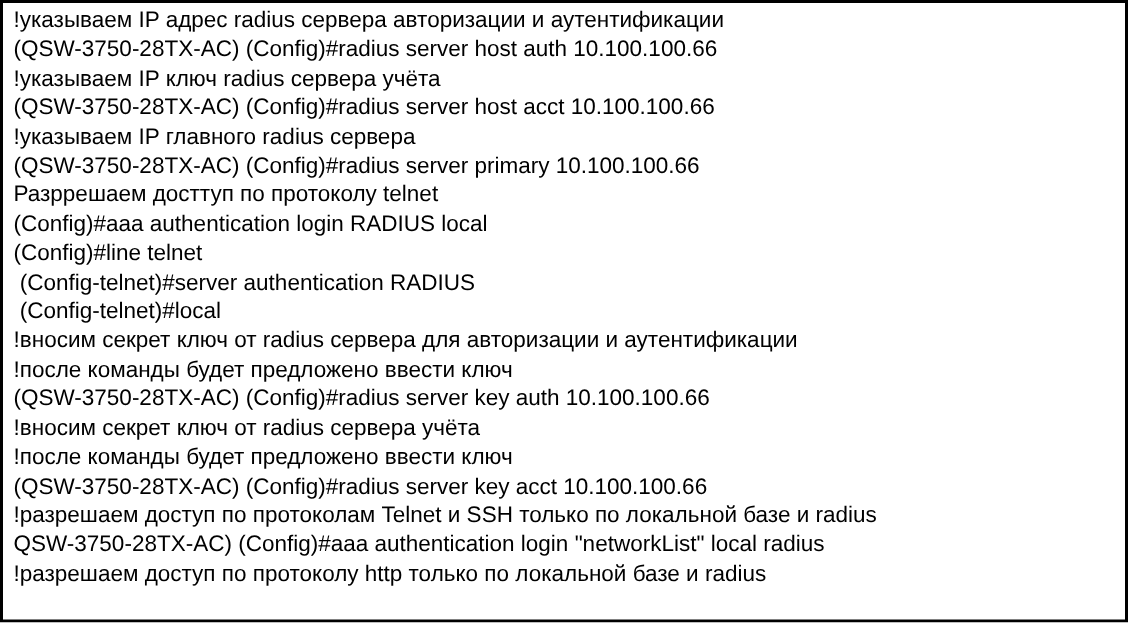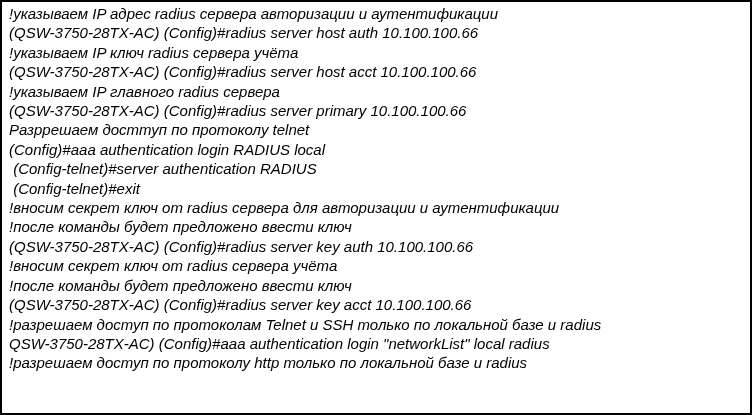--- a/index.html
+++ b/index.html
@@ -11,41 +11,41 @@
     box-sizing: border-box;
     width: 752px;
     height: 415px;
     border: 2px solid #000000;
     background: #ffffff;
     padding: 2px 6px 2px 7px;
     overflow: hidden;
   }
   .line {
     font-family: "Liberation Sans", "DejaVu Sans", sans-serif;
-    font-style: italic;
     font-size: 15px;
     line-height: 19.4px;
     color: #000000;
     white-space: pre;
   }
 </style>
 </head>
 <body>
 
 <div class="doc-box">
   <div class="line">!указываем IP адрес radius сервера авторизации и аутентификации</div>
   <div class="line">(QSW-3750-28TX-AC) (Config)#radius server host auth 10.100.100.66</div>
   <div class="line">!указываем IP ключ radius сервера учёта</div>
   <div class="line">(QSW-3750-28TX-AC) (Config)#radius server host acct 10.100.100.66</div>
   <div class="line">!указываем IP главного radius сервера</div>
   <div class="line">(QSW-3750-28TX-AC) (Config)#radius server primary 10.100.100.66</div>
   <div class="line">Разррешаем досттуп по протоколу telnet</div>
   <div class="line">(Config)#aaa authentication login RADIUS local</div>
+  <div class="line">(Config)#line telnet</div>
   <div class="line"> (Config-telnet)#server authentication RADIUS</div>
-  <div class="line"> (Config-telnet)#exit</div>
+  <div class="line"> (Config-telnet)#local</div>
   <div class="line">!вносим секрет ключ от radius сервера для авторизации и аутентификации</div>
   <div class="line">!после команды будет предложено ввести ключ</div>
   <div class="line">(QSW-3750-28TX-AC) (Config)#radius server key auth 10.100.100.66</div>
   <div class="line">!вносим секрет ключ от radius сервера учёта</div>
   <div class="line">!после команды будет предложено ввести ключ</div>
   <div class="line">(QSW-3750-28TX-AC) (Config)#radius server key acct 10.100.100.66</div>
   <div class="line">!разрешаем доступ по протоколам Telnet и SSH только по локальной базе и radius</div>
   <div class="line">QSW-3750-28TX-AC) (Config)#aaa authentication login "networkList" local radius</div>
   <div class="line">!разрешаем доступ по протоколу http только по локальной базе и radius</div>
 </div>

